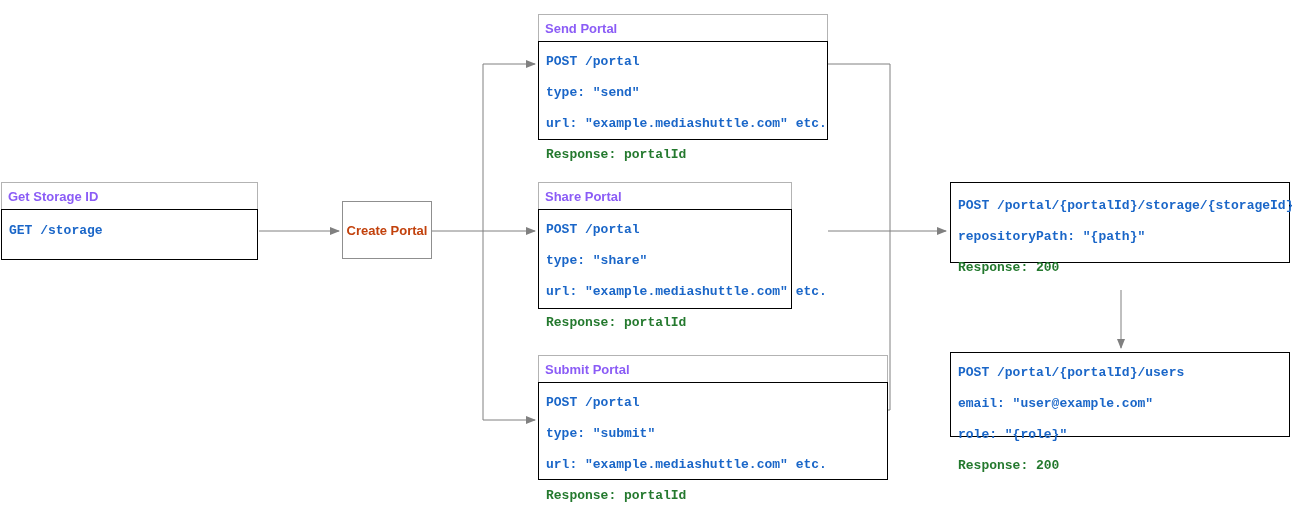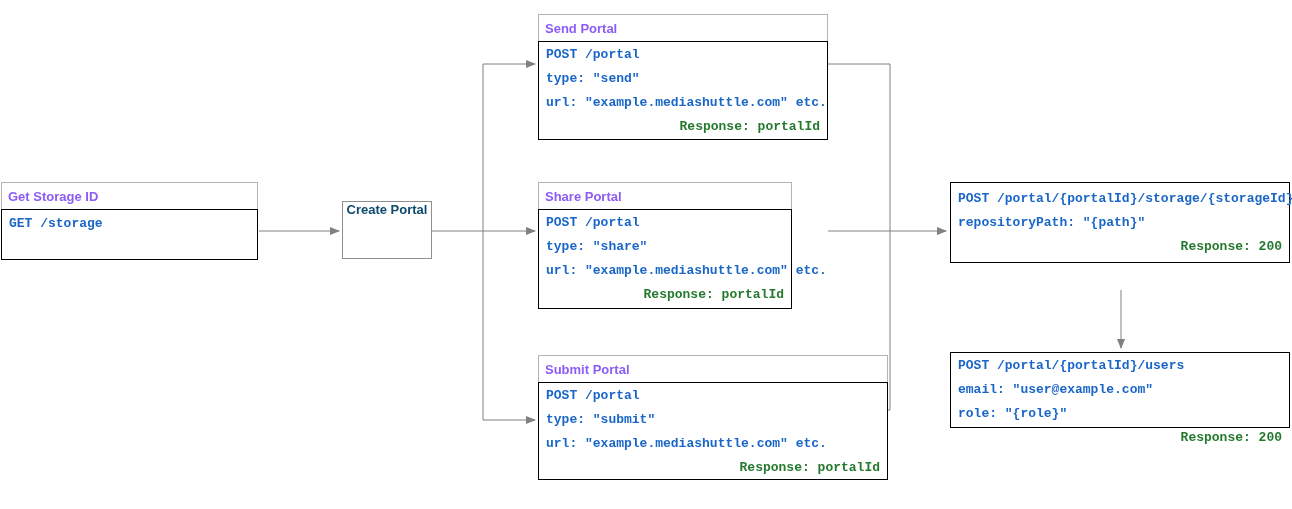--- a/index.html
+++ b/index.html
@@ -32,35 +32,36 @@
   }
   .node-body {
     box-sizing: border-box;
     border: 1px solid #000000;
     background: #ffffff;
     padding: 1px 7px 0 7px;
     font-family: "Liberation Mono", "DejaVu Sans Mono", monospace;
     font-size: 13px;
     font-weight: bold;
   }
-  .code-line { line-height: 24px; white-space: pre; }
+  .code-line { line-height: 24px; white-space: pre; margin-top: 7px; }
   .node-body.tight { padding-top: 4px; }
   .node-body.tight .code-line { line-height: 19px; }
   .req { color: #1a66c8; }
-  .res { color: #24792e; text-align: right; }
+  .res { color: #24792e; }
   .label-node {
     position: absolute;
     box-sizing: border-box;
     border: 1px solid #8f8f8f;
     background: #ffffff;
     display: flex;
+    align-items: center;
     justify-content: center;
     font-size: 13px;
     font-weight: bold;
-    color: #0c4a6e;
+    color: #c2410c;
   }
 </style>
 </head>
 <body>
 
 <div class="canvas">
 
   <svg class="connector-layer" width="1292" height="509" viewBox="0 0 1292 509" xmlns="http://www.w3.org/2000/svg">
     <defs>
       <marker id="arrow" markerWidth="10" markerHeight="8" refX="9" refY="4" orient="auto" markerUnits="userSpaceOnUse">
@@ -128,21 +129,21 @@
 
   <div class="node" style="left:950px; top:182px; width:340px;">
     <div class="node-body" style="height:81px; padding-top:4px;">
       <div class="code-line req">POST /portal/{portalId}/storage/{storageId}</div>
       <div class="code-line req">repositoryPath: "{path}"</div>
       <div class="code-line res">Response: 200</div>
     </div>
   </div>
 
   <div class="node" style="left:950px; top:352px; width:340px;">
-    <div class="node-body" style="height:76px;">
+    <div class="node-body" style="height:85px;">
       <div class="code-line req">POST /portal/{portalId}/users</div>
       <div class="code-line req">email: "user@example.com"</div>
       <div class="code-line req">role: "{role}"</div>
       <div class="code-line res">Response: 200</div>
     </div>
   </div>
 
 </div>
 
 </body></html>

